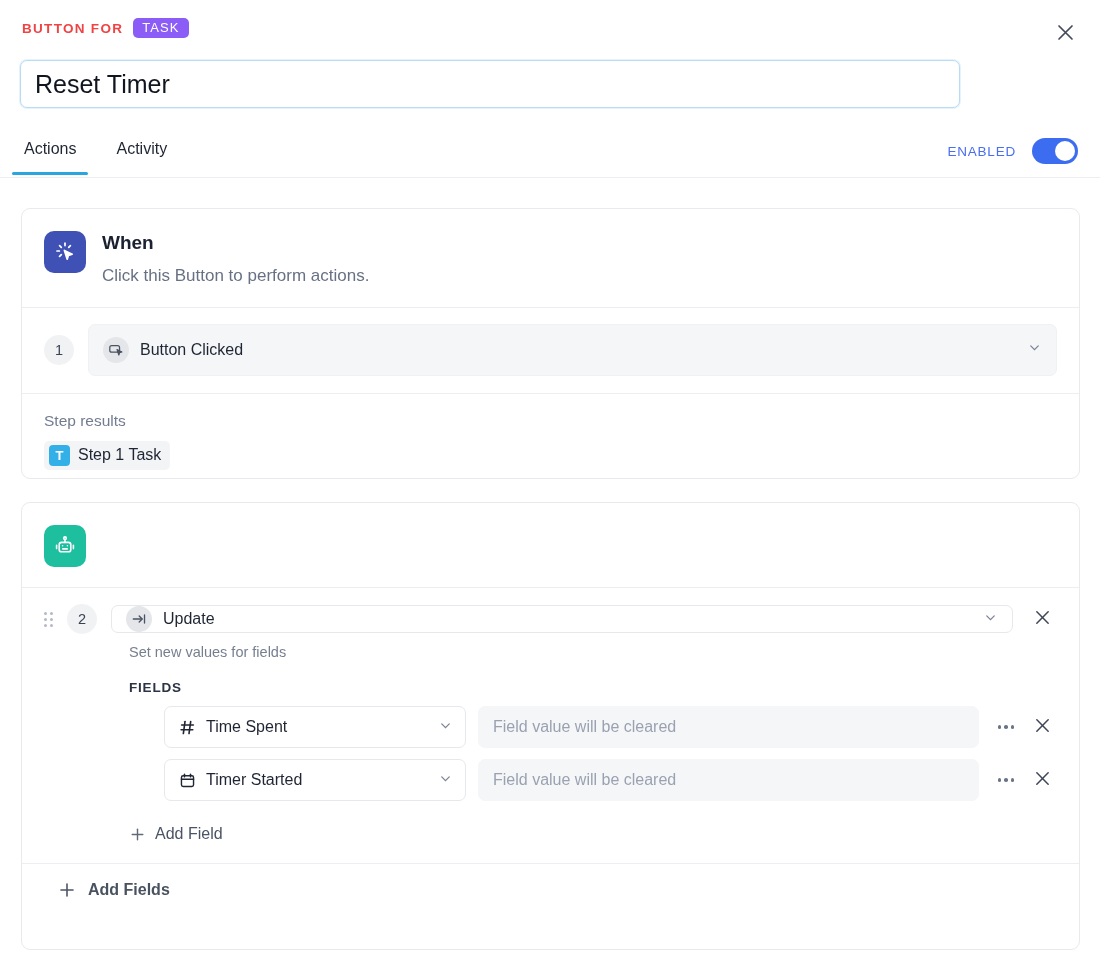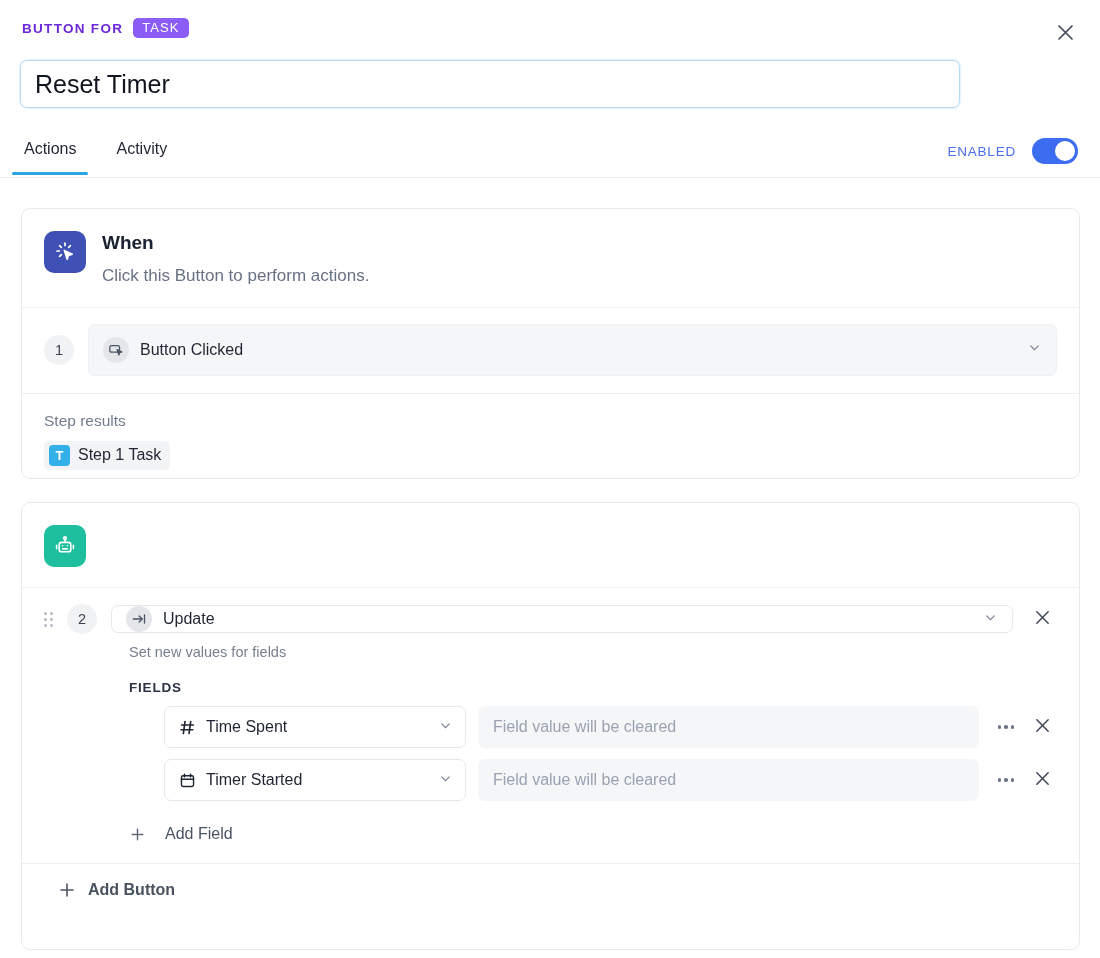--- a/index.html
+++ b/index.html
@@ -13,21 +13,21 @@
   }
   .page { width: 1100px; height: 958px; position: relative; background: #fff; }
 
   
   .topbar {
     position: absolute; left: 0; top: 0; width: 1100px; height: 56px;
     display: flex; align-items: center; padding: 0 22px;
   }
   .crumb-text {
     font-size: 13.5px; font-weight: 700; letter-spacing: 1.3px;
-    color: #6d28d9; text-transform: uppercase;
+    color: #ef4444; text-transform: uppercase;
   }
   .crumb-badge {
     margin-left: 10px; background: #8b5cf6; color: #ffffff;
     font-size: 13px; font-weight: 400; letter-spacing: 1.1px;
     padding: 3px 9px 4px; border-radius: 5px; line-height: 1;
   }
   .close-x {
     position: absolute; right: 20px; top: 17px;
     width: 30px; height: 30px; display: flex; align-items: center; justify-content: center;
     cursor: pointer;
@@ -172,21 +172,21 @@
   }
   .field-value::placeholder { color: #9aa2b1; }
   .dots-btn {
     width: 30px; height: 30px; margin-left: 12px; flex: 0 0 30px;
     display: flex; align-items: center; justify-content: center;
     gap: 3px; cursor: pointer;
   }
   .dots-btn i { width: 3.5px; height: 3.5px; border-radius: 50%; background: #6b7486; display: block; }
 
   .add-field {
-    display: flex; align-items: center; gap: 19px;
+    display: flex; align-items: center; gap: 9px;
     margin: 16px 0 0 0; padding: 8px 0 20px 0;
     font-size: 16px; color: #4b5464; cursor: pointer; width: max-content;
   }
   .add-action {
     display: flex; align-items: center; gap: 12px;
     padding: 17px 22px 17px 36px;
     font-size: 16px; font-weight: 700; color: #49525f; cursor: pointer;
   }
   .plus { display: flex; align-items: center; justify-content: center; }
 </style>
@@ -409,17 +409,17 @@
 
     <div class="divider"></div>
 
     <div class="add-action">
       <span class="plus">
         <svg width="18" height="18" viewBox="0 0 18 18" fill="none" stroke="#4d5664" stroke-width="1.6" stroke-linecap="round">
             <path d="M9 3 V15"></path>
             <path d="M3 9 H15"></path>
           </svg>
       </span>
-      <span>Add Button</span>
+      <span>Add Fields</span>
     </div>
   </div>
 
 </div>
 
 </body></html>

